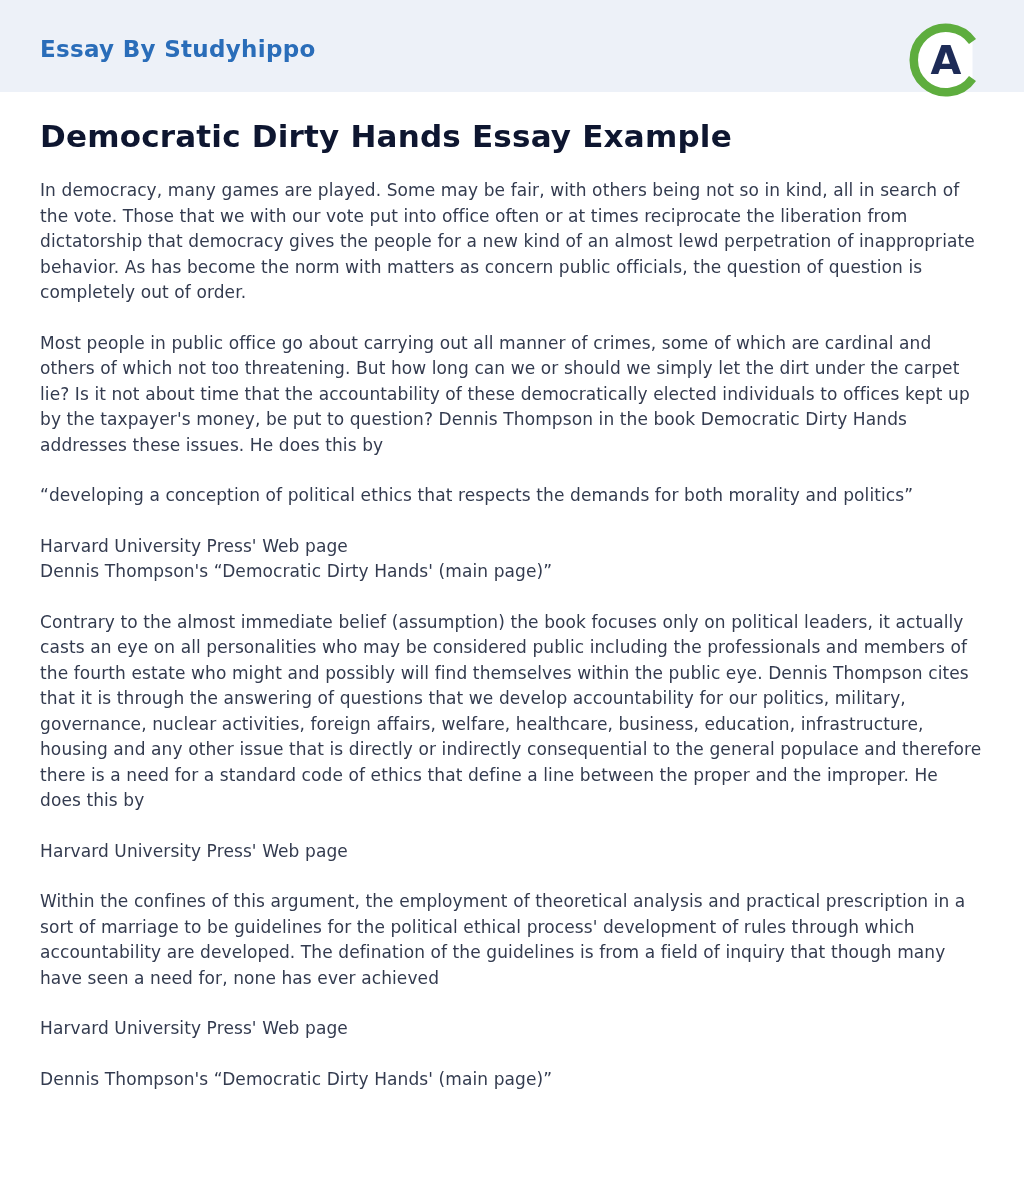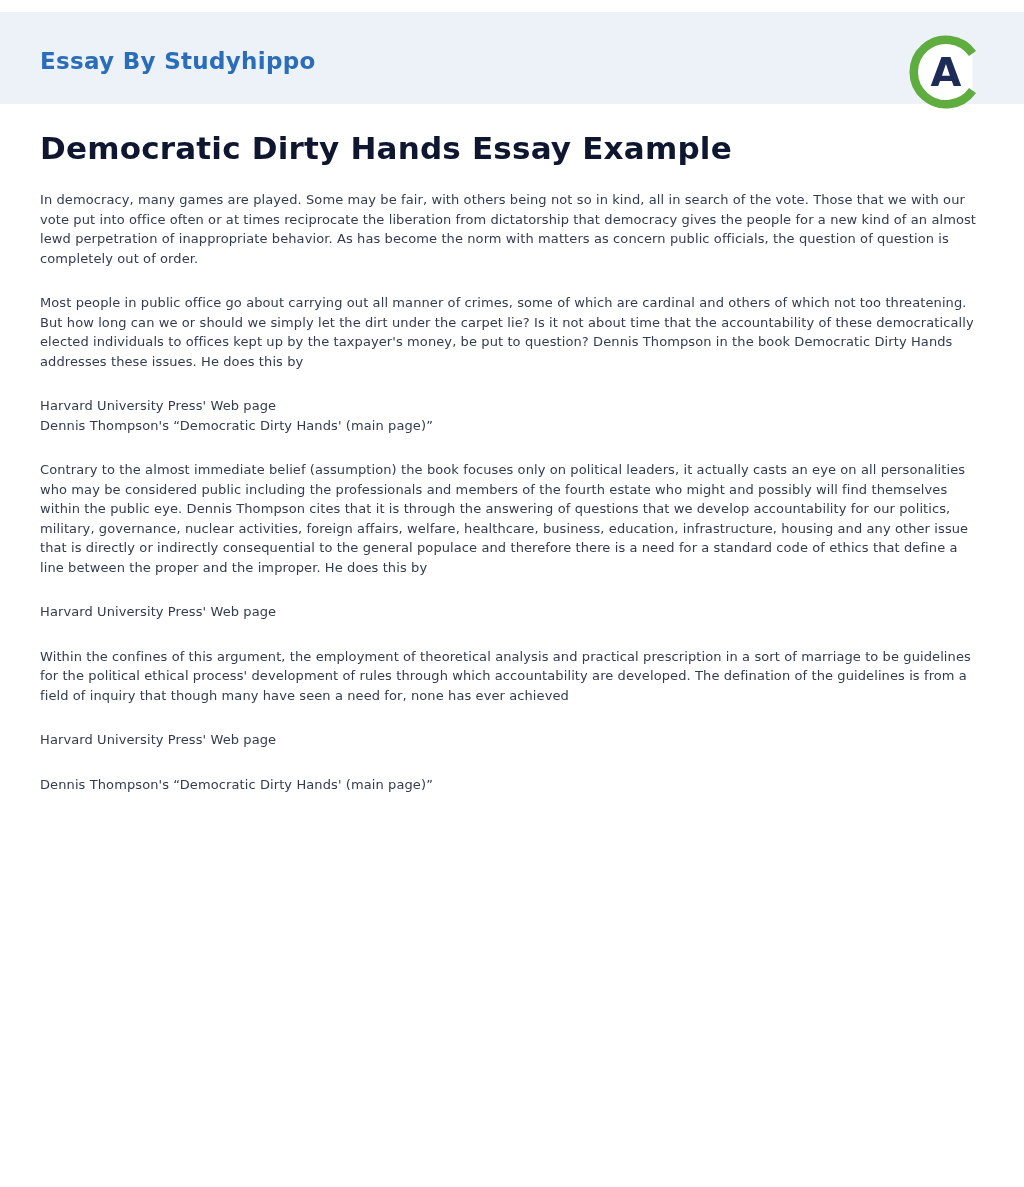--- a/index.html
+++ b/index.html
@@ -18,21 +18,20 @@
     height: 1187px;
     overflow: hidden;
     background: #ffffff;
     font-family: "DejaVu Sans", "Liberation Sans", sans-serif;
     color: var(--body-text, #333b4f);
   }
   .site-header {
     position: relative;
     background: var(--header-bg, #edf1f8);
     padding: 36px 130px 30px 40px;
-    margin-top: 12px;
   }
   .site-title {
     color: var(--brand-blue, #2a6db9);
     font-size: 23px;
     font-weight: 700;
     letter-spacing: 0.3px;
   }
   .essay-url {
     display: inline-block;
     margin-top: 16px;
@@ -53,21 +52,21 @@
     padding: 26px 40px 0 40px;
   }
   .page-title {
     color: var(--title-navy, #0e1630);
     font-size: 31px;
     font-weight: 700;
     letter-spacing: 0.2px;
     margin-bottom: 22px;
   }
   .essay-body p {
-    font-size: 13px;
+    font-size: 17px;
     line-height: 1.5;
     margin-bottom: 25px;
     white-space: pre-line;
     color: var(--body-text, #333b4f);
     letter-spacing: 0.1px;
     margin-top: 24px;
   }
 </style>
 </head>
 <body>
@@ -80,20 +79,21 @@
       <text x="40" y="55" text-anchor="middle" font-family="DejaVu Sans, sans-serif" font-size="42" font-weight="bold" fill="#1d2b57">A</text>
     </svg>
   </div>
 </header>
 
 <main class="content">
   <h1 class="page-title">Democratic Dirty Hands Essay Example</h1>
   <article class="essay-body">
     <p>In democracy, many games are played. Some may be fair, with others being not so in kind, all in search of the vote. Those that we with our vote put into office often or at times reciprocate the liberation from dictatorship that democracy gives the people for a new kind of an almost lewd perpetration of inappropriate behavior. As has become the norm with matters as concern public officials, the question of question is completely out of order.</p>
     <p>Most people in public office go about carrying out all manner of crimes, some of which are cardinal and others of which not too threatening. But how long can we or should we simply let the dirt under the carpet lie? Is it not about time that the accountability of these democratically elected individuals to offices kept up by the taxpayer's money, be put to question? Dennis Thompson in the book Democratic Dirty Hands addresses these issues. He does this by</p>
+    <p>“developing a conception of political ethics that respects the demands for both morality and politics”</p>
     <p>Harvard University Press' Web page
 Dennis Thompson's “Democratic Dirty Hands' (main page)”</p>
     <p>Contrary to the almost immediate belief (assumption) the book focuses only on political leaders, it actually casts an eye on all personalities who may be considered public including the professionals and members of the fourth estate who might and possibly will find themselves within the public eye. Dennis Thompson cites that it is through the answering of questions that we develop accountability for our politics, military, governance, nuclear activities, foreign affairs, welfare, healthcare, business, education, infrastructure, housing and any other issue that is directly or indirectly consequential to the general populace and therefore there is a need for a standard code of ethics that define a line between the proper and the improper. He does this by</p>
     <p>Harvard University Press' Web page</p>
     <p>Within the confines of this argument, the employment of theoretical analysis and practical prescription in a sort of marriage to be guidelines for the political ethical process' development of rules through which accountability are developed. The defination of the guidelines is from a field of inquiry that though many have seen a need for, none has ever achieved</p>
     <p>Harvard University Press' Web page</p>
     <p>Dennis Thompson's “Democratic Dirty Hands' (main page)”</p>
 
   </article>
 </main>

